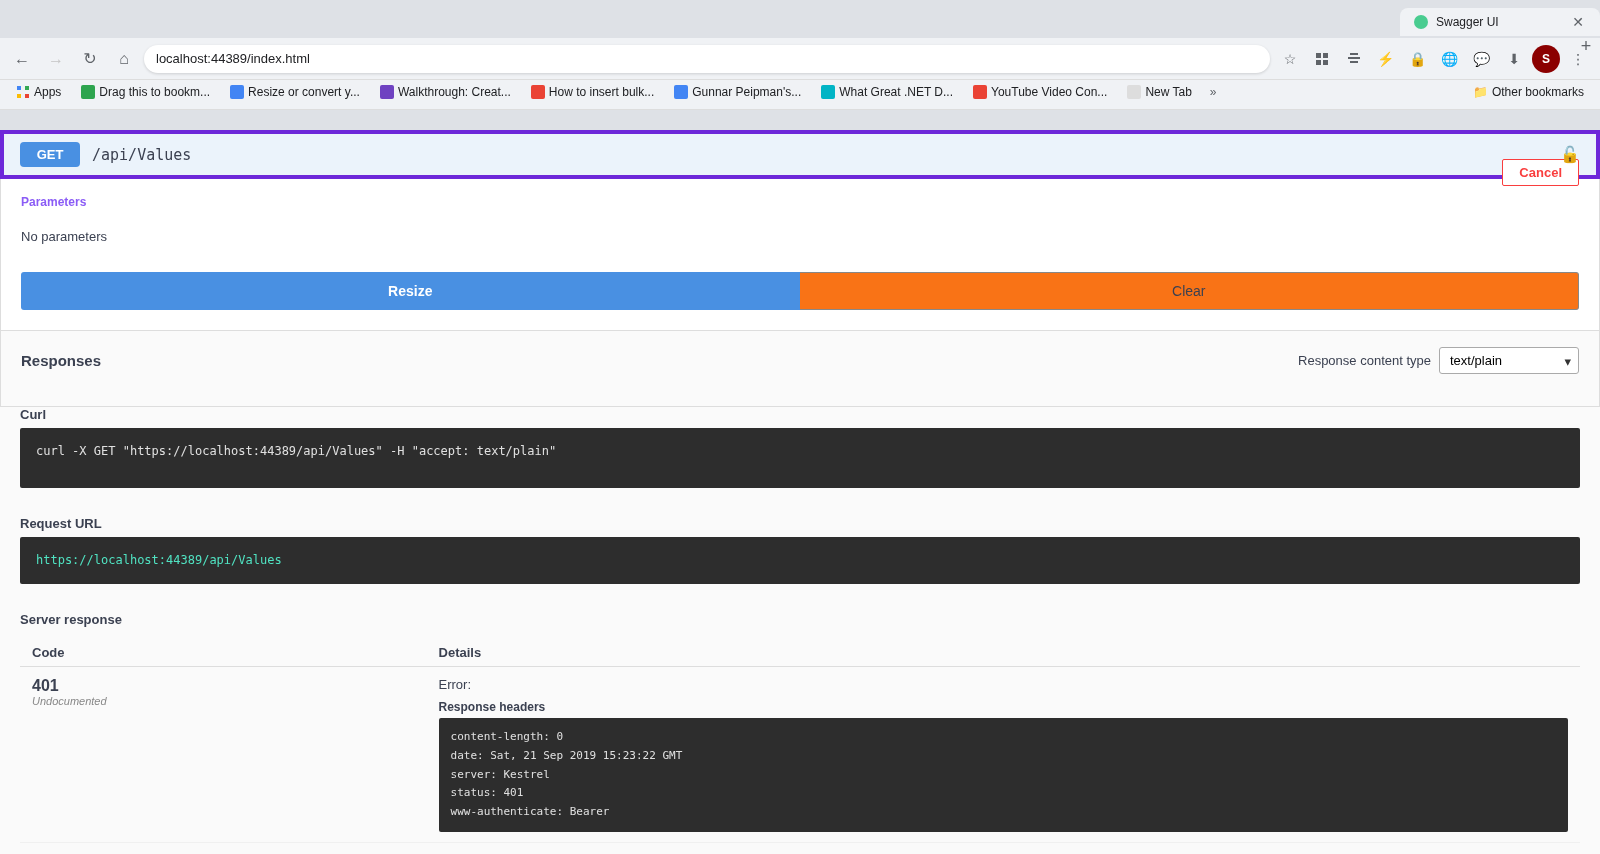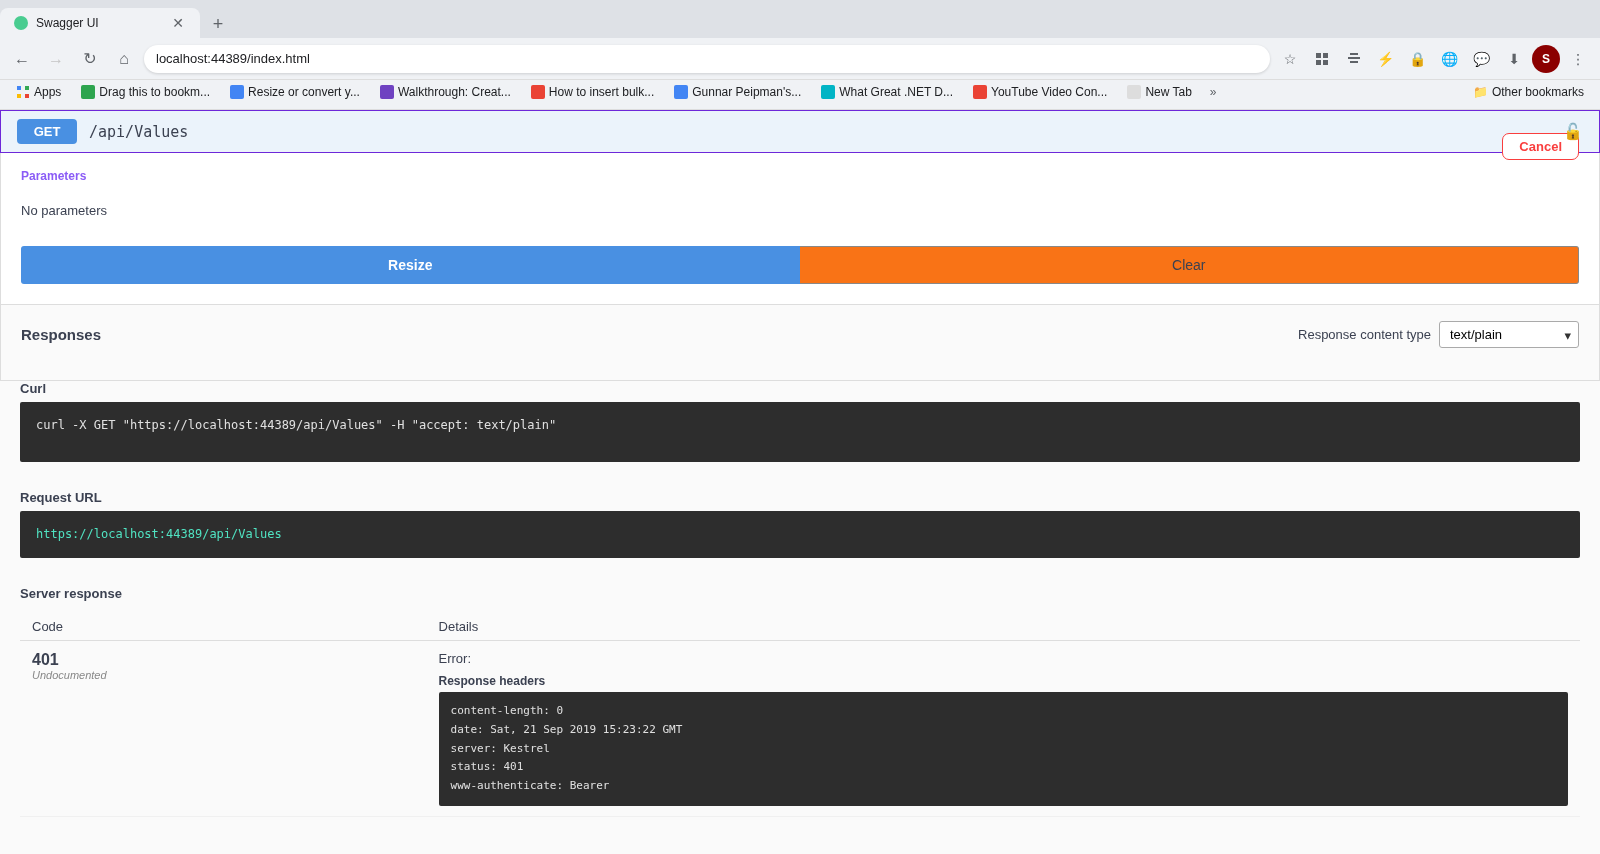--- a/index.html
+++ b/index.html
@@ -12,20 +12,21 @@
       min-height: 854px;
     }
 
     
     .tab-bar {
       display: flex;
       align-items: flex-end;
       background: #dee1e6;
       padding: 8px 0 0 0;
       height: 38px;
+      flex-direction: column;
     }
     .tab-active {
       display: flex;
       align-items: center;
       background: #f0f2f5;
       border-radius: 8px 8px 0 0;
       padding: 6px 14px;
       height: 30px;
       min-width: 200px;
       gap: 8px;
@@ -193,23 +194,24 @@
     .swagger-container {
       background: #fafafa;
       padding: 0;
     }
 
     
     .endpoint-header {
       display: flex;
       align-items: center;
       background: #ebf3fb;
-      border: 1px solid #6d28d9;
+      border: 4px solid #6d28d9;
       padding: 8px 16px;
       gap: 12px;
+      margin-top: 20px;
     }
     .method-badge {
       background: #4990e2;
       color: white;
       font-weight: bold;
       font-size: 13px;
       padding: 5px 14px;
       border-radius: 4px;
       min-width: 60px;
       text-align: center;
@@ -243,21 +245,21 @@
       font-size: 13px;
       padding: 8px 0;
     }
     .cancel-btn {
       float: right;
       margin-top: -36px;
       border: 1px solid #f93e3e;
       color: #f93e3e;
       background: white;
       padding: 5px 16px;
-      border-radius: 7px;
+      border-radius: 2px;
       cursor: pointer;
       font-size: 13px;
       font-weight: bold;
     }
 
     
     .buttons-row {
       display: flex;
       margin-top: 20px;
       margin-bottom: 4px;
@@ -376,21 +378,21 @@
     .response-table {
       width: 100%;
       border-collapse: collapse;
     }
     .response-table th {
       text-align: left;
       padding: 6px 12px;
       font-size: 13px;
       color: #3b4151;
       border-bottom: 1px solid #ddd;
-      font-weight: normal;
+      font-weight: bold;
     }
     .response-table td {
       padding: 10px 12px;
       vertical-align: top;
       font-size: 13px;
       color: #3b4151;
       border-bottom: 1px solid #f0f0f0;
     }
     .response-code {
       font-size: 16px;

